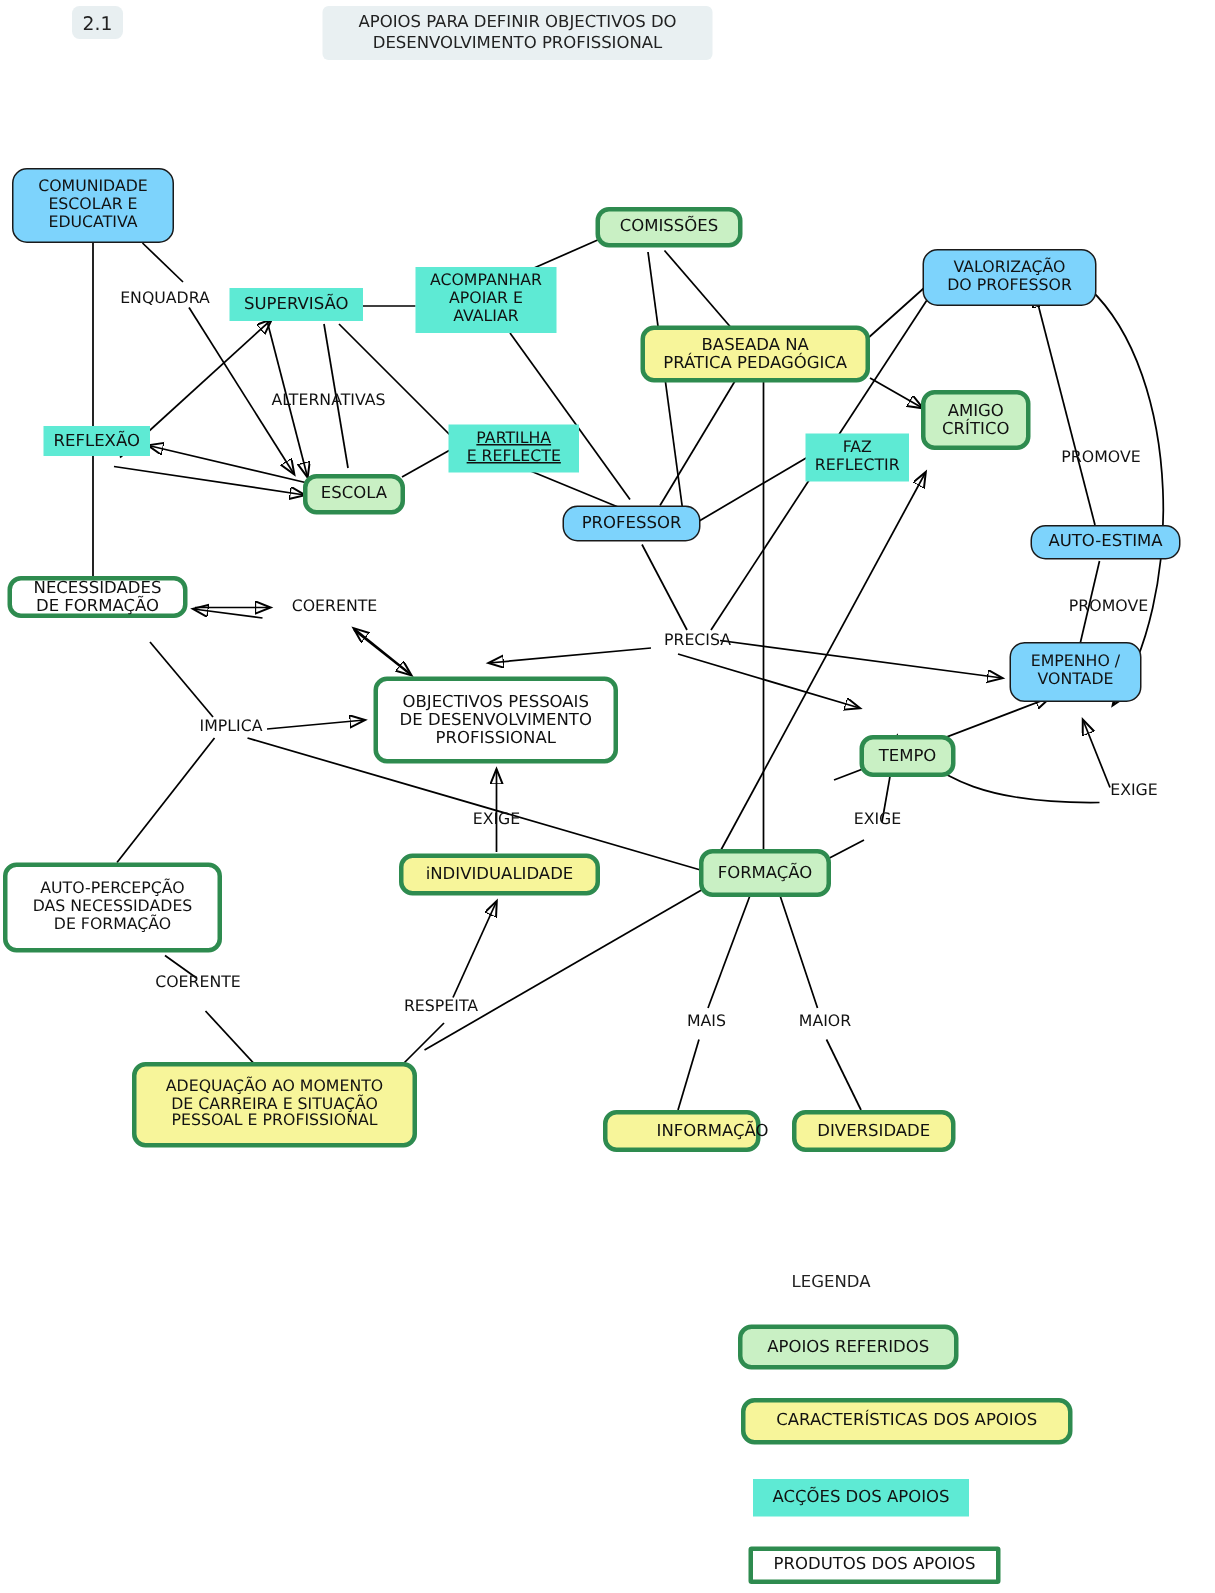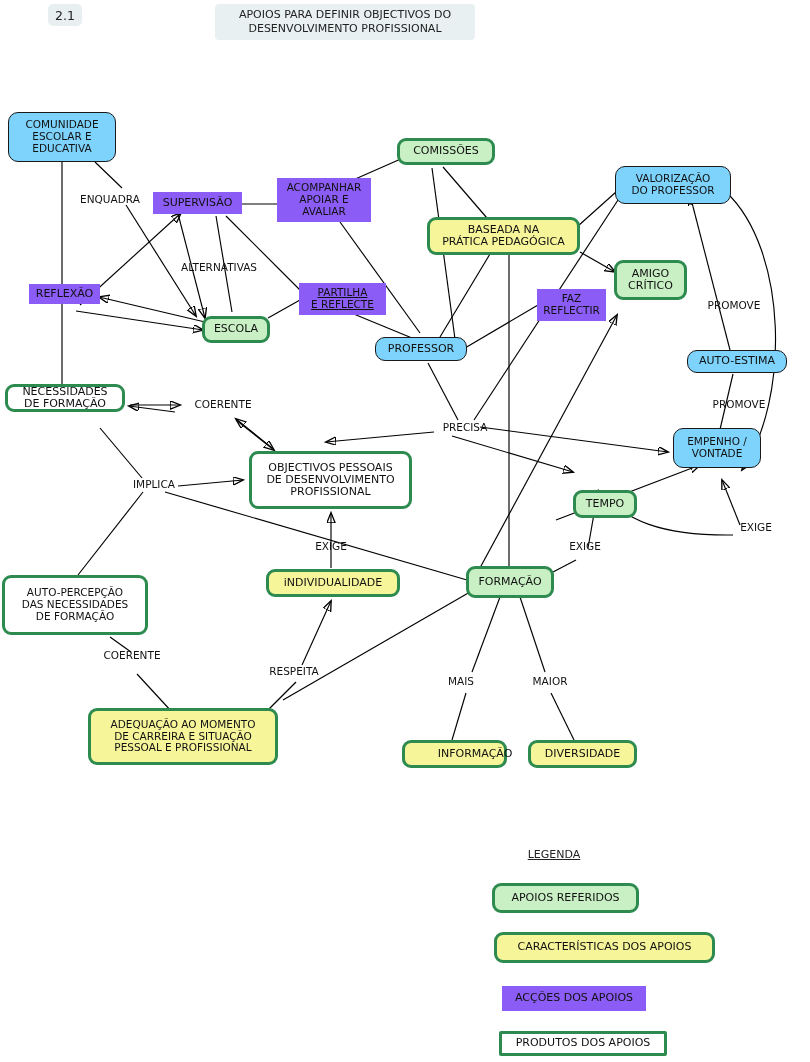--- a/index.html
+++ b/index.html
@@ -17,21 +17,21 @@
         text-align:center;line-height:1.12;white-space:pre-line;}
 
   
   .t-apoio{           
       background:#c9f0c4;border:3px solid #2e8b4f;border-radius:9px;
   }
   .t-carac{           
       background:#f7f59a;border:3px solid #2e8b4f;border-radius:9px;
   }
   .t-accao{           
-      background:#8b5cf6;border:0;border-radius:0;
+      background:#5eead4;border:0;border-radius:0;
   }
   .t-produto{         
       background:#ffffff;border:3px solid #2e8b4f;border-radius:9px;
   }
   .t-plain{           
       background:#7dd3fc;border:1.4px solid #1a1a1a;border-radius:10px;
   }
 
   .lbl{position:absolute;z-index:2;white-space:pre-line;text-align:center;
        color:#111;background:transparent;line-height:1.12;}
@@ -228,24 +228,24 @@
   <div class="lbl" style="left:186px;top:399px;width:74px;font-size:10.5px;">COERENTE</div>
   <div class="lbl" style="left:126px;top:479px;width:56px;font-size:10.5px;">IMPLICA</div>
   <div class="lbl" style="left:435px;top:422px;width:60px;font-size:10.5px;">PRECISA</div>
   <div class="lbl" style="left:703px;top:300px;width:62px;font-size:10.5px;">PROMOVE</div>
   <div class="lbl" style="left:708px;top:399px;width:62px;font-size:10.5px;">PROMOVE</div>
   <div class="lbl" style="left:733px;top:522px;width:46px;font-size:10.5px;">EXIGE</div>
   <div class="lbl" style="left:308px;top:541px;width:46px;font-size:10.5px;">EXIGE</div>
   <div class="lbl" style="left:562px;top:541px;width:46px;font-size:10.5px;">EXIGE</div>
   <div class="lbl" style="left:95px;top:650px;width:74px;font-size:10.5px;">COERENTE</div>
   <div class="lbl" style="left:258px;top:666px;width:72px;font-size:10.5px;">RESPEITA</div>
-  <div class="lbl" style="left:440px;top:676px;width:42px;font-size:10.5px;">MAIS</div>
+  <div class="lbl" style="left:450px;top:676px;width:42px;font-size:10.5px;">MAIS</div>
   <div class="lbl" style="left:526px;top:676px;width:48px;font-size:10.5px;">MAIOR</div>
 
-  <div class="legend-title" style="left:522px;top:848px;width:64px;text-align:center;text-decoration:underline;">LEGENDA</div>
+  <div class="legend-title" style="left:522px;top:848px;width:64px;text-align:center;">LEGENDA</div>
 
   <div class="node t-apoio" style="left:492px;top:883px;width:147px;height:30px;font-size:11px;">APOIOS REFERIDOS</div>
 
   <div class="node t-carac" style="left:494px;top:932px;width:221px;height:31px;font-size:11px;">CARACTERÍSTICAS DOS APOIOS</div>
 
   <div class="node t-accao" style="left:502px;top:986px;width:144px;height:25px;font-size:11px;">ACÇÕES DOS APOIOS</div>
 
   <div class="node t-produto" style="left:499px;top:1031px;width:168px;height:25px;font-size:11px;border-radius:2px;">PRODUTOS DOS APOIOS</div>
 
 </div>

